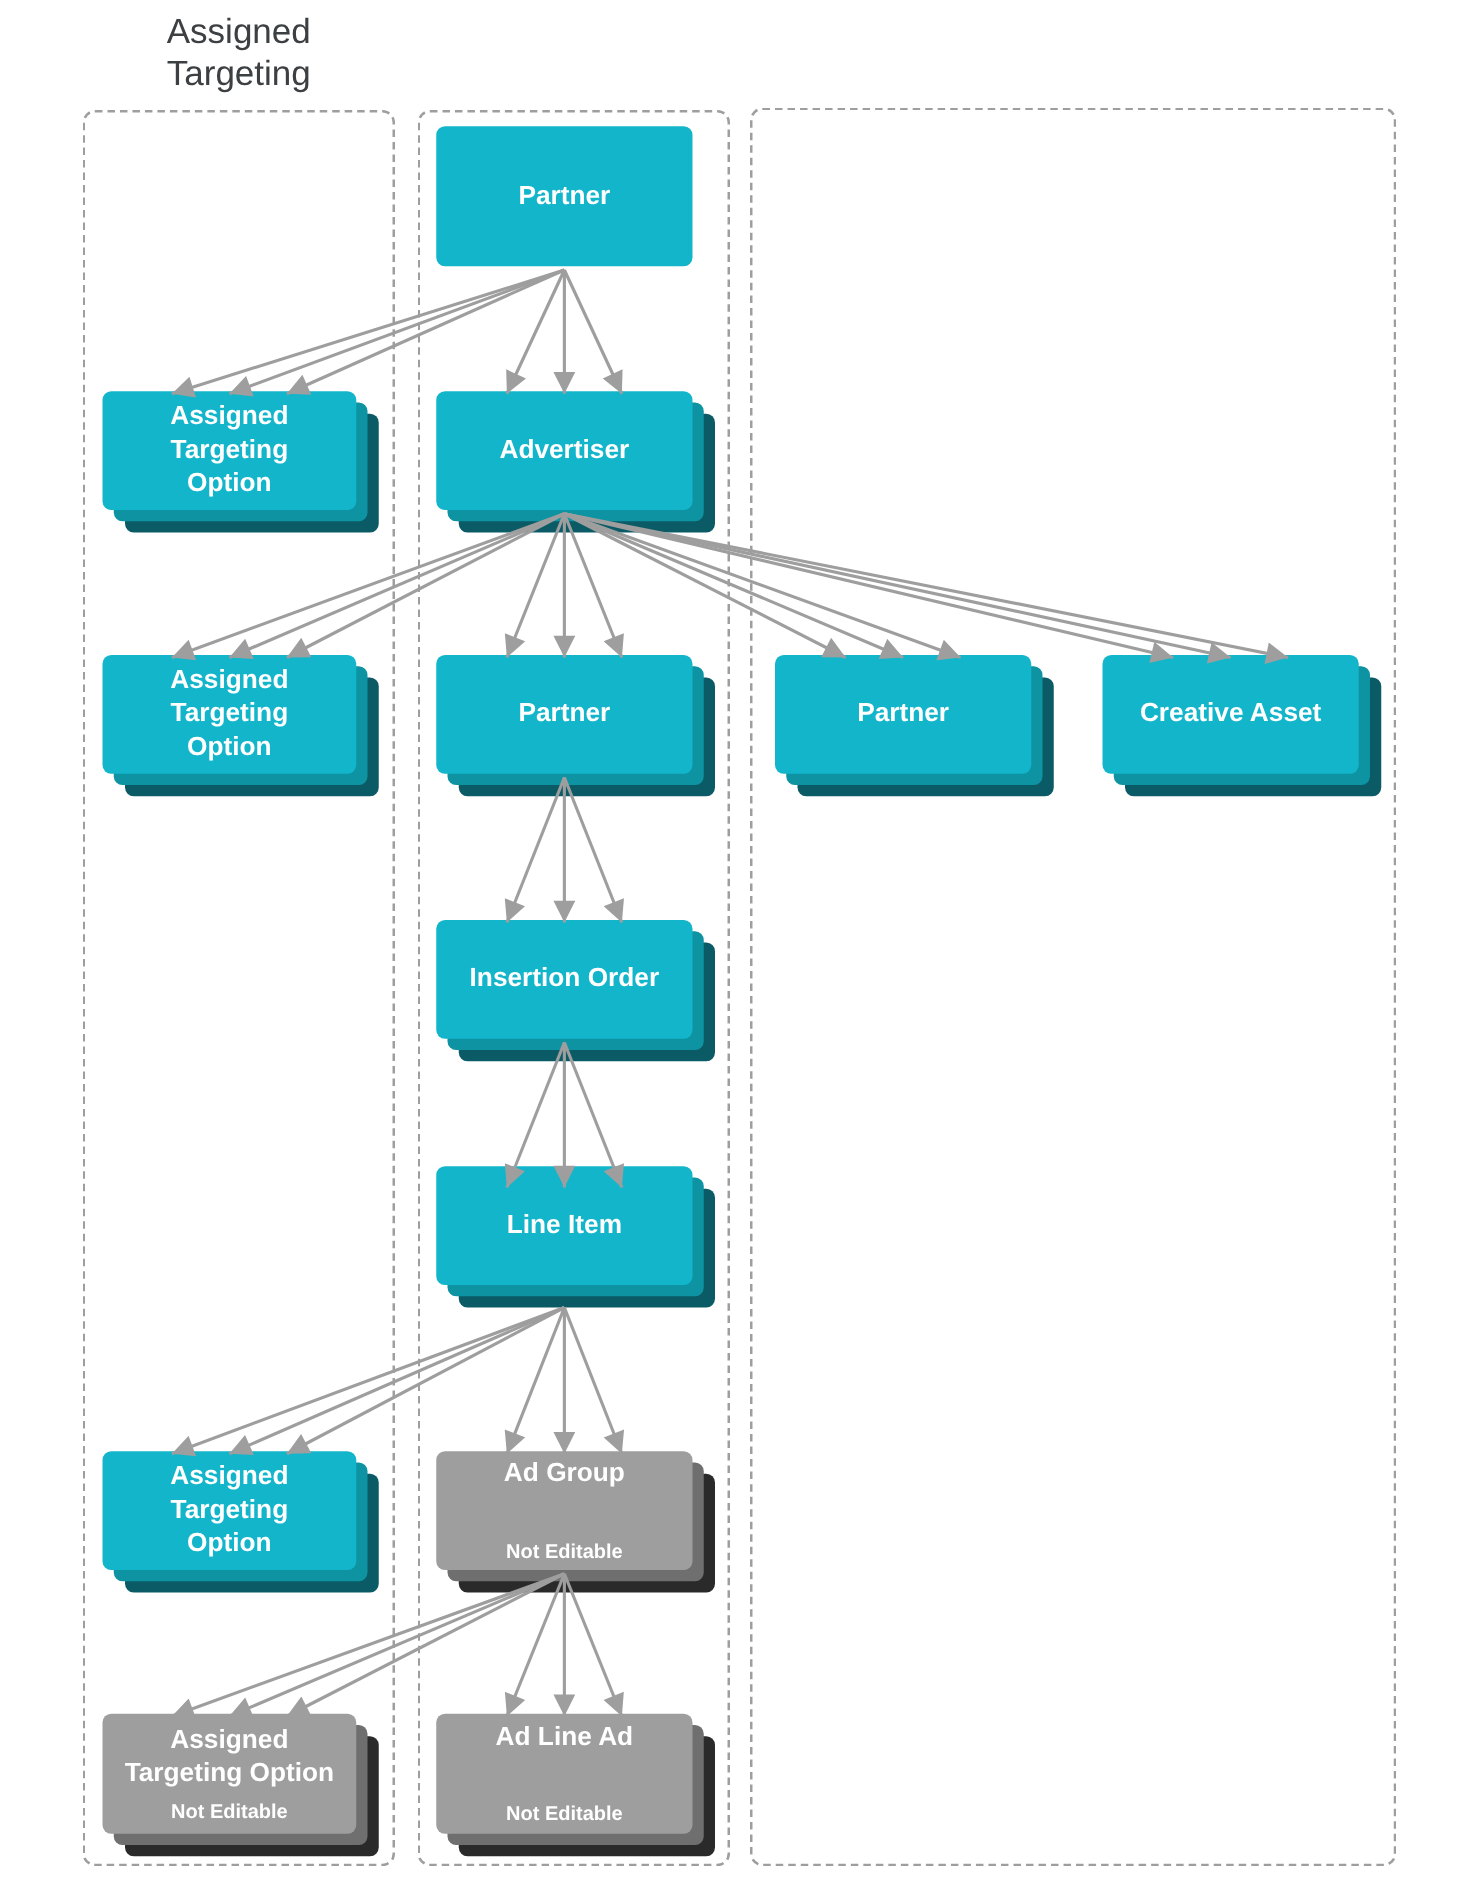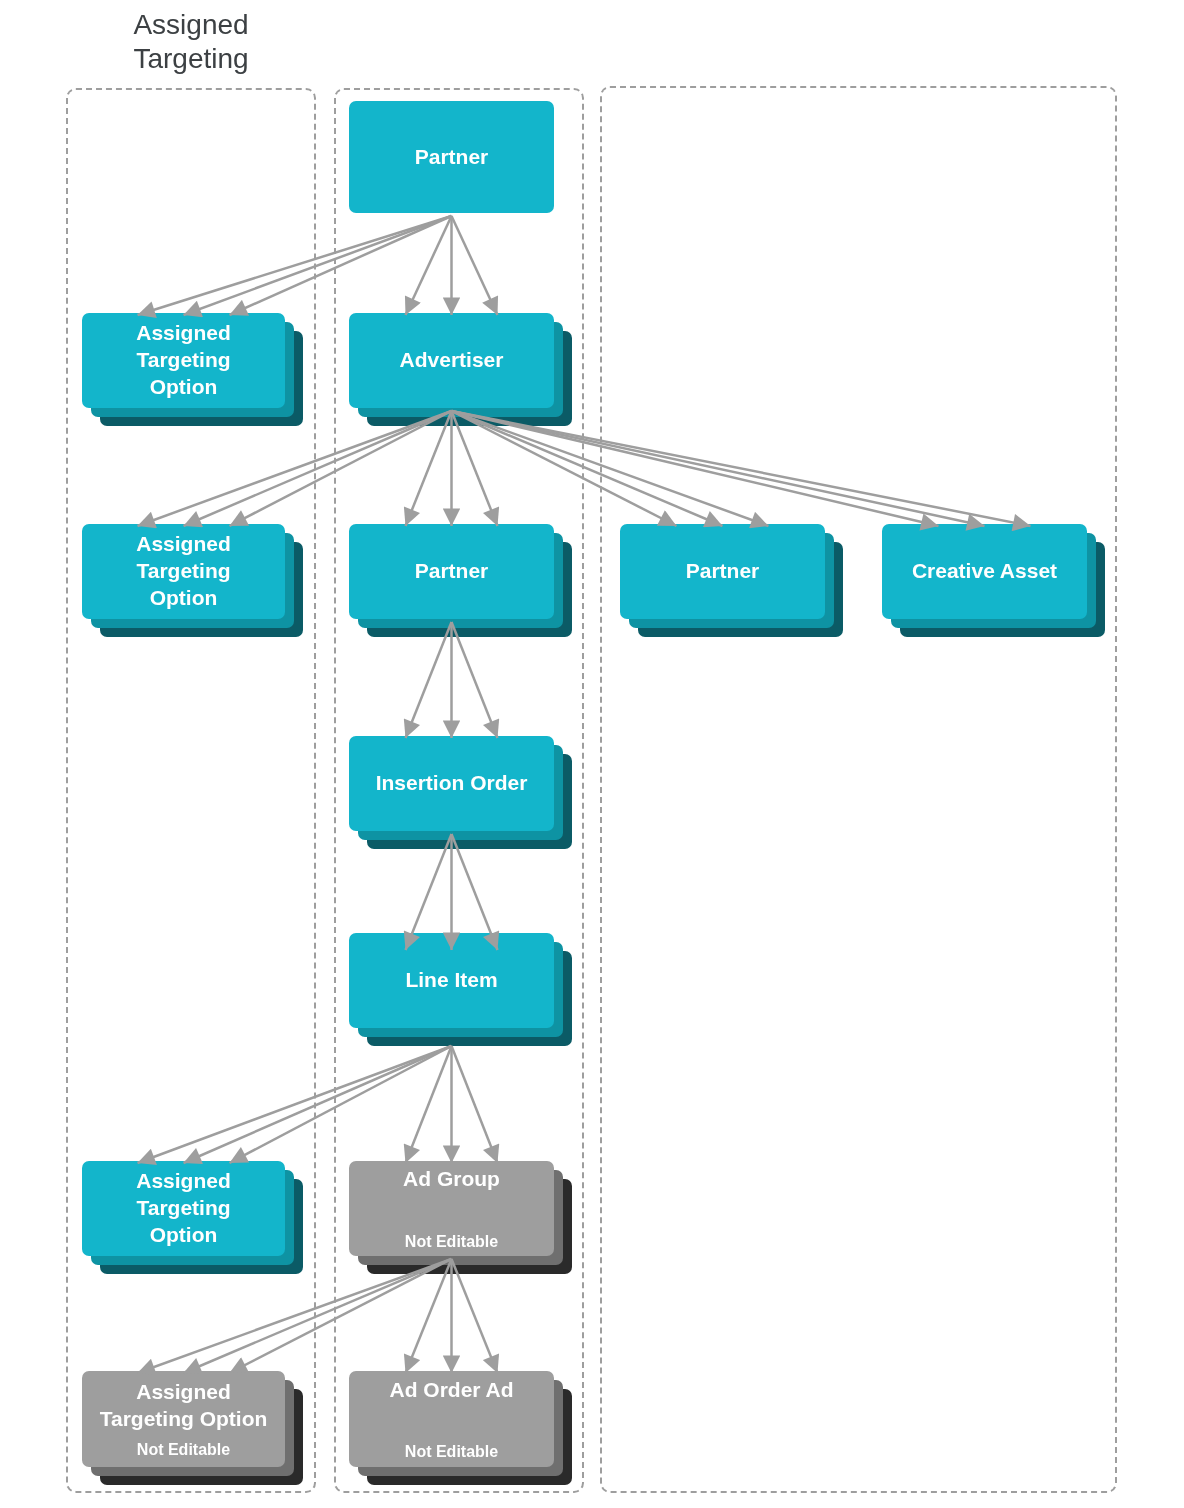--- a/index.html
+++ b/index.html
@@ -93,21 +93,21 @@
     <div class="node-sublabel">Not Editable</div>
   </div>
 
   <div class="node gray stacked" style="left:82px; top:1371px; width:203px; height:96px;">
     <div class="node-label">Assigned
 Targeting Option</div>
     <div class="node-sublabel">Not Editable</div>
   </div>
 
   <div class="node gray stacked wide-gap" style="left:349px; top:1371px; width:205px; height:96px;">
-    <div class="node-label">Ad Order Ad</div>
+    <div class="node-label">Ad Line Ad</div>
     <div class="node-sublabel">Not Editable</div>
   </div>
 
   <svg id="edge-layer" width="1184" height="1508" viewBox="0 0 1184 1508">
       <defs>
         <marker id="ah" viewBox="0 0 10 10" refX="10" refY="5" markerWidth="8" markerHeight="7" orient="auto">
           <path d="M0,0 L10,5 L0,10 Z" fill="#9e9e9e"></path>
         </marker>
       </defs>
       <line x1="451.5" y1="216" x2="137.5" y2="315" stroke="#9e9e9e" stroke-width="2.5" marker-end="url(#ah)"></line>

